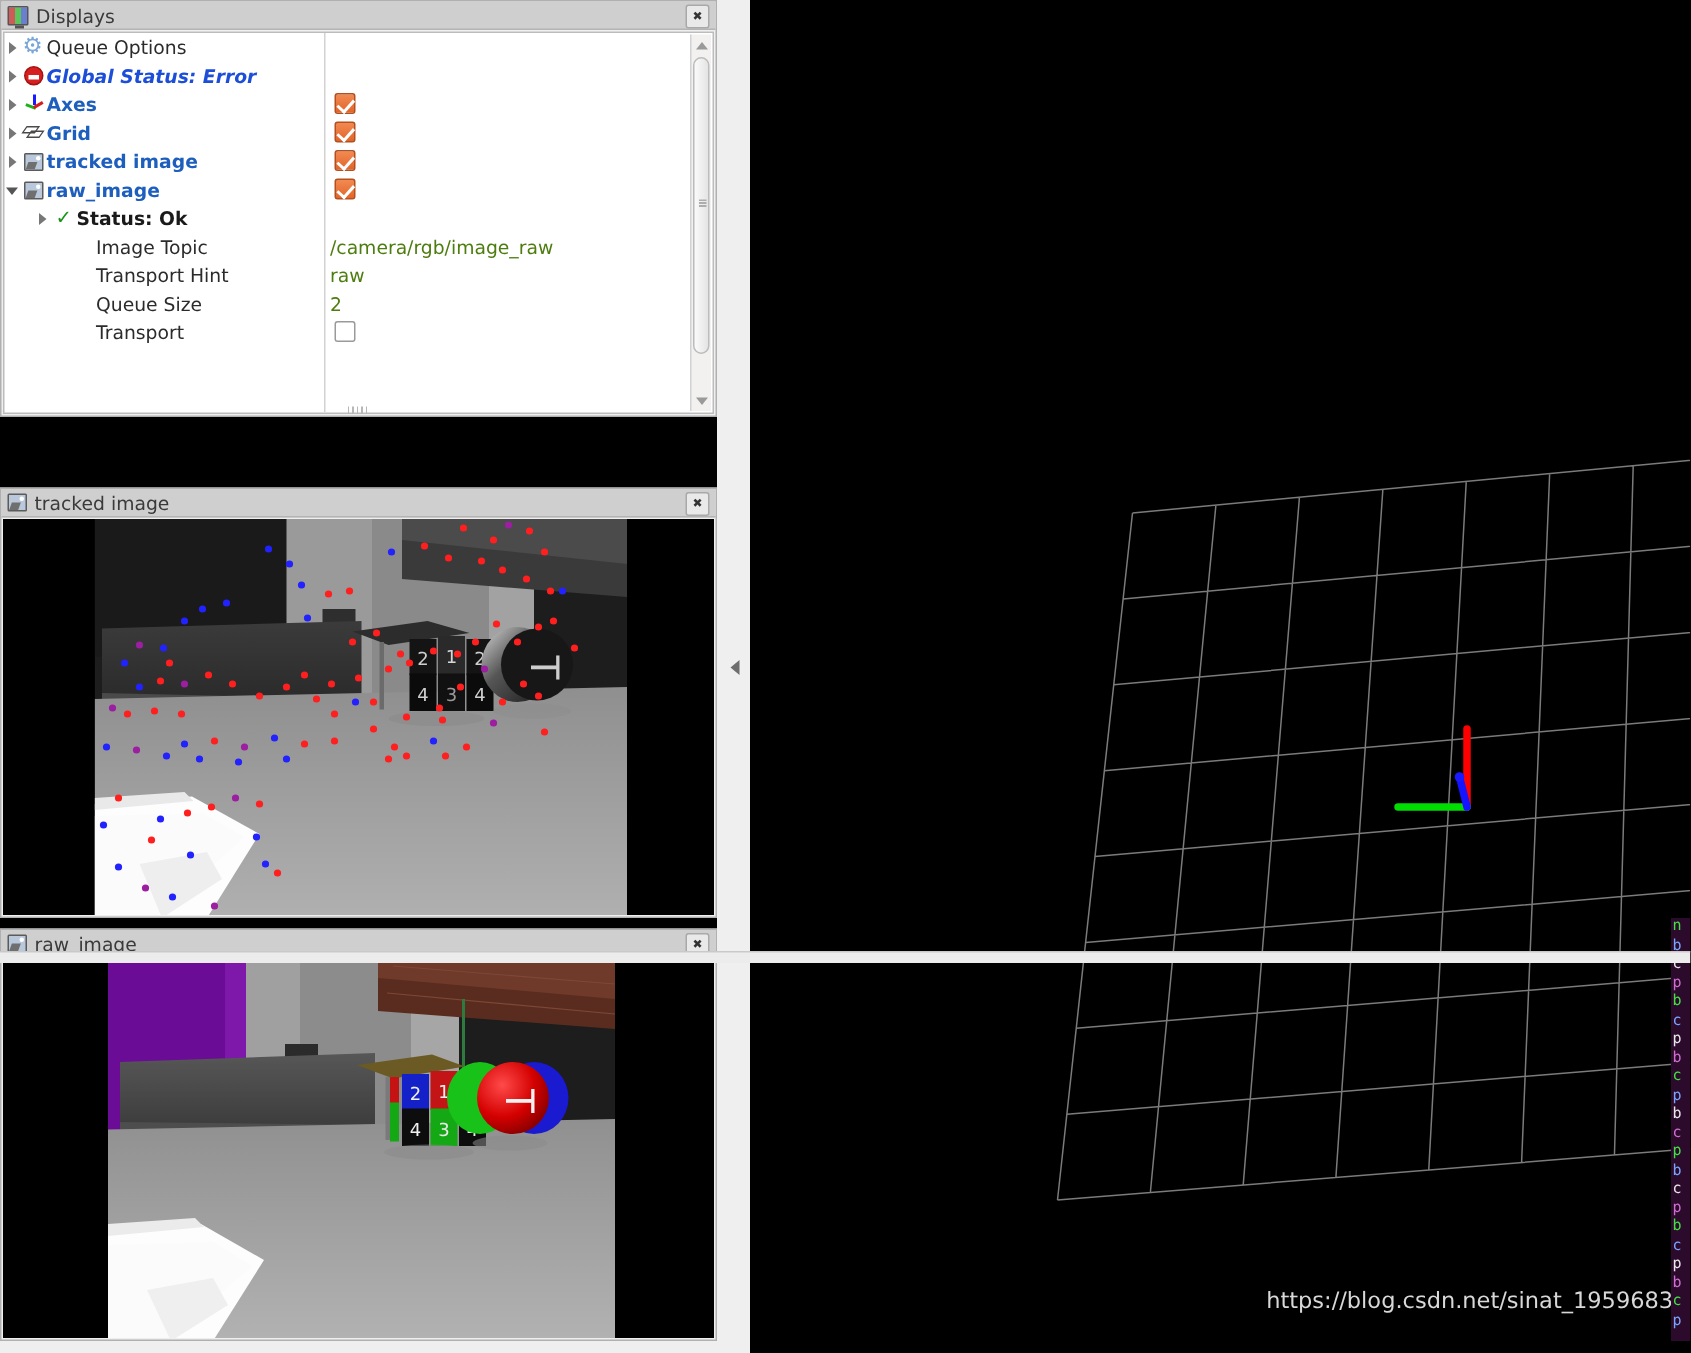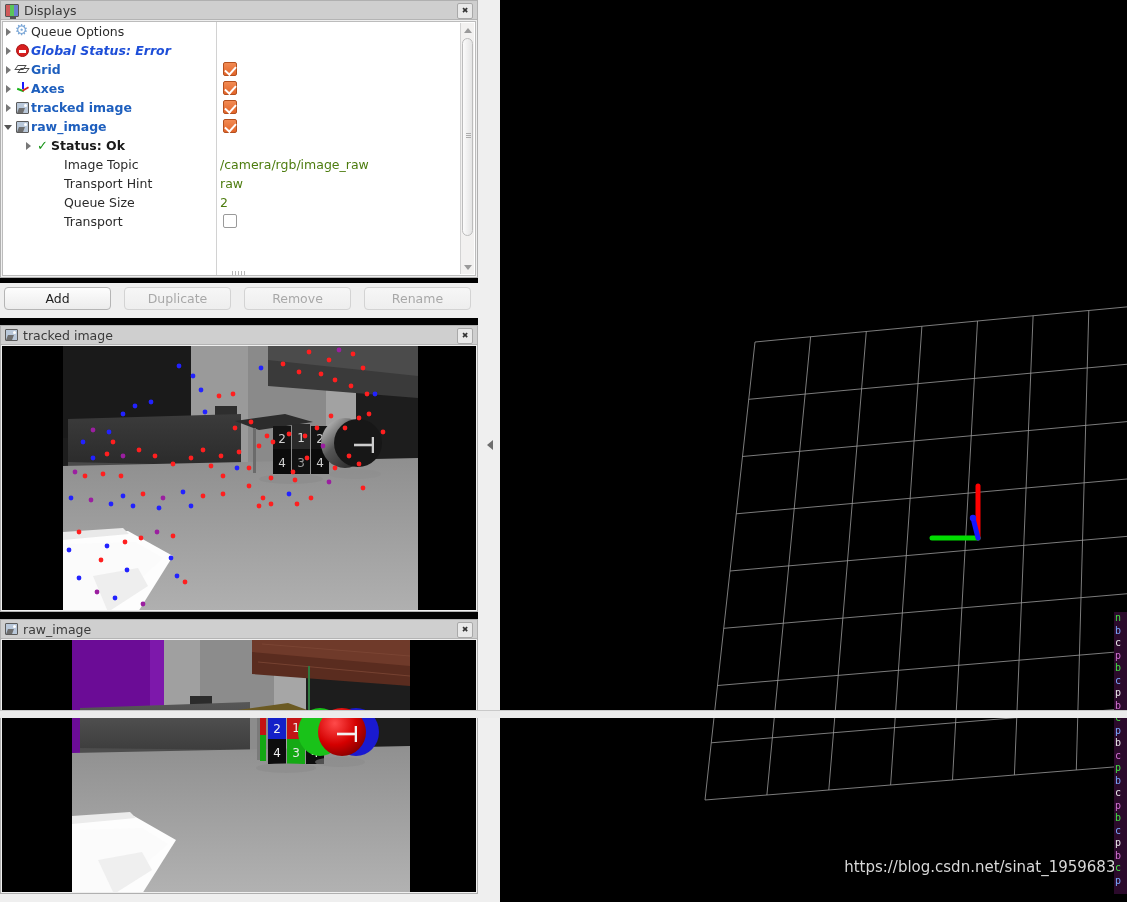--- a/index.html
+++ b/index.html
@@ -1,19 +1,19 @@
 <!DOCTYPE html>
 <html><head>
 <meta charset="utf-8">
 <style>
   html,body{margin:0;padding:0;background:#000;}
   body{width:1127px;height:902px;overflow:hidden;
        font-family:"DejaVu Sans","Liberation Sans",sans-serif;font-size:12.5px;
        -webkit-font-smoothing:antialiased;}
-  #root{position:relative;width:1127px;height:718px;background:#000;}
+  #root{position:relative;width:1127px;height:642px;background:#000;}
 
   
   .panel{position:absolute;background:#efefef;}
   .titlebar{position:relative;height:19px;background:#cfcfcf;
             border-bottom:1px solid #b4b4b4;display:flex;align-items:center;
             padding-left:4px;box-sizing:border-box;}
   .titlebar .tb-text{font-size:12.5px;color:#3a3a3a;margin-left:5px;}
   .closebtn{position:absolute;right:4px;top:2px;width:14px;height:14px;
             background:#e9e9e9;border:1px solid #a9a9a9;border-radius:2px;
             display:flex;align-items:center;justify-content:center;
@@ -163,43 +163,43 @@
           <div class="row">
             <span class="arrow closed"></span>
             <span class="ic">
               <span class="ico-err"></span>
             </span>
             <span class="lbl red">Global Status: Error</span>
           </div>
           <div class="row">
             <span class="arrow closed"></span>
             <span class="ic">
-              <span class="ico-grid">
-                <span style="left:0;top:1px"></span>
-                <span style="left:3px;top:4px"></span>
-              </span>
-            </span>
-            <span class="lbl blue">Grid</span>
-            <span class="cbx on"></span>
-          </div>
-          <div class="row">
-            <span class="arrow closed"></span>
-            <span class="ic">
               <span class="ico-axes">
                 <i style="left:6px;top:0;width:2px;height:7px;background:#1a1aff"></i>
                 <i style="left:1px;top:7px;width:7px;height:2px;background:#19b319;transform:rotate(20deg)"></i>
                 <i style="left:6px;top:6px;width:7px;height:2px;background:#d51d1d;transform:rotate(-30deg)"></i>
               </span>
             </span>
             <span class="lbl blue">Axes</span>
             <span class="cbx on"></span>
           </div>
           <div class="row">
             <span class="arrow closed"></span>
             <span class="ic">
+              <span class="ico-grid">
+                <span style="left:0;top:1px"></span>
+                <span style="left:3px;top:4px"></span>
+              </span>
+            </span>
+            <span class="lbl blue">Grid</span>
+            <span class="cbx on"></span>
+          </div>
+          <div class="row">
+            <span class="arrow closed"></span>
+            <span class="ic">
               <span class="ico-pic"></span>
             </span>
             <span class="lbl blue">tracked image</span>
             <span class="cbx on"></span>
           </div>
           <div class="row">
             <span class="arrow open"></span>
             <span class="ic">
               <span class="ico-pic"></span>
             </span>
@@ -246,26 +246,20 @@
 
       <div class="vscroll">
         <div class="arw up"></div>
         <div class="vthumb"></div>
         <div class="arw dn"></div>
       </div>
     </div>
     <div class="hgrip"></div>
   </div>
 
-  <div id="btnrow">
-    <div class="btn" style="left:4px;width:107px;">Add</div>
-    <div class="btn disabled" style="left:124px;width:107px;">Duplicate</div>
-    <div class="btn disabled" style="left:244px;width:107px;">Remove</div>
-    <div class="btn disabled" style="left:364px;width:107px;">Rename</div>
-  </div>
 
   <div class="panel imgpanel" style="left:0;top:325px;width:478px;height:287px;">
     <div class="titlebar">
       <span class="ico-pic"></span>
       <span class="tb-text">tracked image</span>
       <span class="closebtn"></span>
     </div>
     <div class="imgcanvas" style="top:20px;bottom:1px;">
       <div class="scene" style="left:61px;width:355px;">
         <svg width="355" height="266" viewBox="0 0 355 266">

